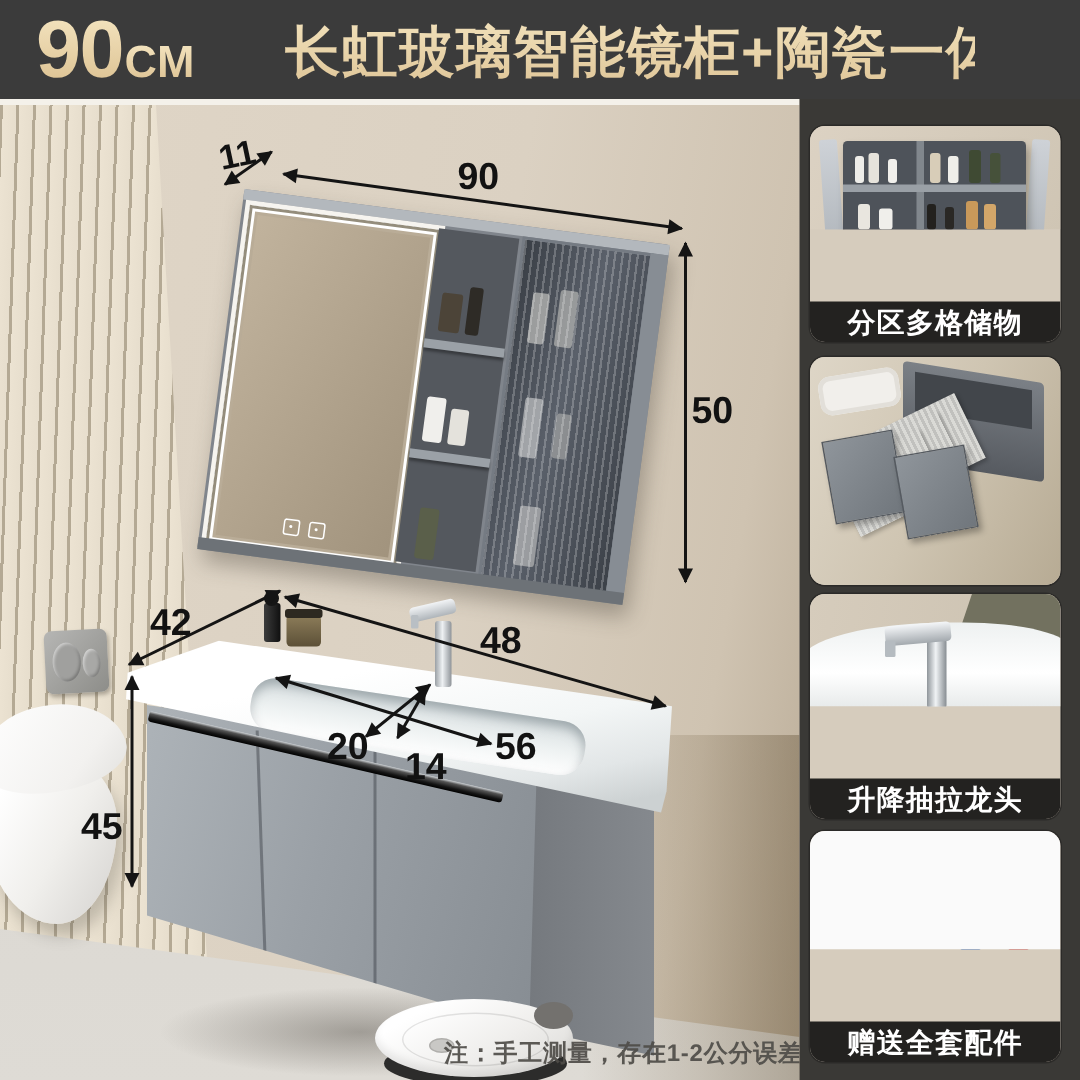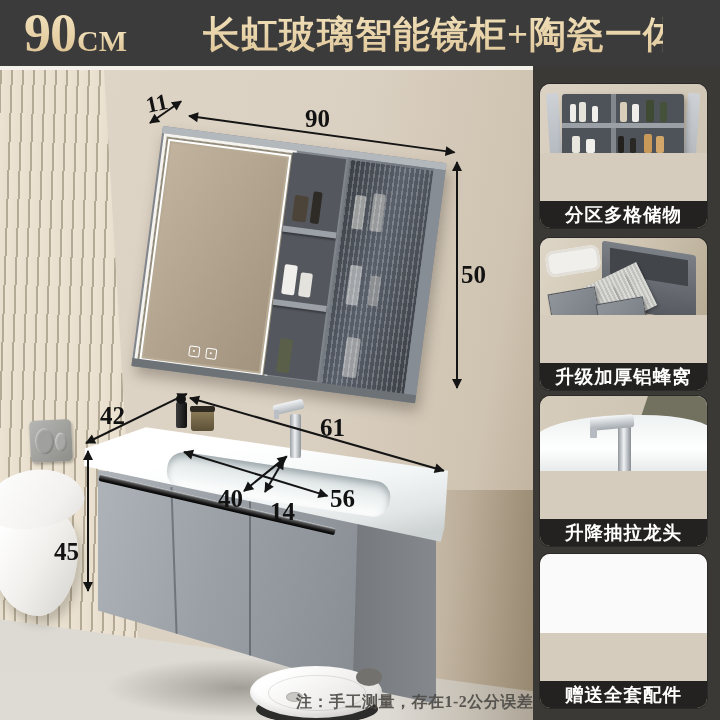--- a/index.html
+++ b/index.html
@@ -1,29 +1,29 @@
 <!DOCTYPE html>
 <html><head>
 <meta charset="utf-8">
 <style>
   html,body{margin:0;padding:0;background:#888;}
   #stage{position:relative;width:720px;height:720px;margin:0 auto;overflow:hidden;
-         font-family:Liberation Serif, serif;background:#d9cfc0;}
+         font-family:Liberation Sans, sans-serif;background:#d9cfc0;}
 
   
   .header{position:absolute;left:0;top:0;width:720px;height:66px;background:#3b3b3b;z-index:40;}
   .size-badge{position:absolute;left:24px;top:2px;color:#ecd7a8;display:flex;align-items:baseline;}
   .size-badge .num{font-size:54px;font-weight:700;letter-spacing:-1px;
       background:linear-gradient(180deg,#f7e9c6,#d9bd8c);-webkit-background-clip:text;background-clip:text;color:transparent;}
   .size-badge .unit{font-size:30px;font-weight:700;margin-left:1px;
       background:linear-gradient(180deg,#f7e9c6,#d9bd8c);-webkit-background-clip:text;background-clip:text;color:transparent;}
   .header-title{position:absolute;left:190px;top:0;width:460px;height:66px;line-height:70px;
       text-align:center;font-size:37px;font-weight:700;letter-spacing:1px;
       background:linear-gradient(180deg,#f6e8c4,#dcc192);-webkit-background-clip:text;background-clip:text;color:transparent;
-      white-space:nowrap;margin-left:13px;}
+      white-space:nowrap;}
 
   
   .photo{position:absolute;left:0;top:66px;width:533px;height:654px;overflow:hidden;
       border-top:4px solid #f4f1ea;
       background:linear-gradient(100deg,#e0d6c7 0%,#dbd1c2 55%,#cfc3b1 84%,#b9ab96 100%);}
   .slats{position:absolute;left:0;top:0;width:150px;height:100%;
       background:repeating-linear-gradient(92deg,#b4a994 0px,#b4a994 2px,#ece3d2 2px,#e7decd 11px);
       clip-path:polygon(0 0,104px 0,143px 100%,0 100%);}
   .floor{position:absolute;left:0;top:0;width:100%;height:100%;
       background:linear-gradient(180deg,#c9c5be 0%,#d9d6d0 40%,#dedbd5 100%);
@@ -259,27 +259,27 @@
     <div class="dim" style="left:150px;top:52px;width:38px;transform:rotate(-35deg)"></div>
     <div class="dlabel" style="left:146px;top:22px;transform:rotate(-12deg);font-size:23px">11</div>
     <div class="dim" style="left:189px;top:45px;width:268px;transform:rotate(7.8deg)"></div>
     <div class="dlabel" style="left:305px;top:36px">90</div>
     <div class="dimv" style="left:456px;top:92px;height:226px"></div>
     <div class="dlabel" style="left:461px;top:192px">50</div>
 
     <div class="dim" style="left:86px;top:372px;width:112px;transform:rotate(-26deg)"></div>
     <div class="dlabel" style="left:100px;top:333px">42</div>
     <div class="dim" style="left:190px;top:327px;width:264px;transform:rotate(16deg)"></div>
-    <div class="dlabel" style="left:320px;top:345px">61</div>
+    <div class="dlabel" style="left:320px;top:345px">48</div>
     <div class="dimv" style="left:87px;top:381px;height:140px"></div>
     <div class="dlabel" style="left:54px;top:469px">45</div>
     <div class="dim" style="left:184px;top:381px;width:150px;transform:rotate(17deg)"></div>
     <div class="dlabel" style="left:330px;top:416px">56</div>
     <div class="dim" style="left:244px;top:420px;width:55px;transform:rotate(-39deg)"></div>
-    <div class="dlabel" style="left:218px;top:416px">40</div>
+    <div class="dlabel" style="left:218px;top:416px">20</div>
     <div class="dim" style="left:265px;top:421px;width:37px;transform:rotate(-60deg)"></div>
     <div class="dlabel" style="left:270px;top:429px">14</div>
 
     <div class="footnote">注：手工测量，存在1-2公分误差</div>
   </div>
 
   <div class="sidebar">
 
     <div class="card" style="top:84px;height:144px">
       <div class="card-photo">
@@ -320,21 +320,20 @@
       <div class="card-photo">
         <div class="c2-bg"></div>
         <div class="c2-tray"></div>
         <div class="c2-box"></div>
         <div class="c2-panel" style="left:44px;top:36px"></div>
         <div class="c2-panel" style="left:32px;top:48px"></div>
         <div class="c2-panel" style="left:20px;top:60px"></div>
         <div class="c2-doorp" style="left:12px;top:52px"></div>
         <div class="c2-doorp" style="left:60px;top:62px"></div>
       </div>
-      <div class="card-caption">升级加厚铝蜂窝</div>
     </div>
 
     <div class="card" style="top:396px;height:150px">
       <div class="card-photo">
         <div class="c3-wall"></div>
         <div class="c3-dark"></div>
         <div class="c3-counter"></div>
         <div class="c3-fbody"></div>
         <div class="c3-fhead"></div>
         <div class="c3-fnozzle"></div>

